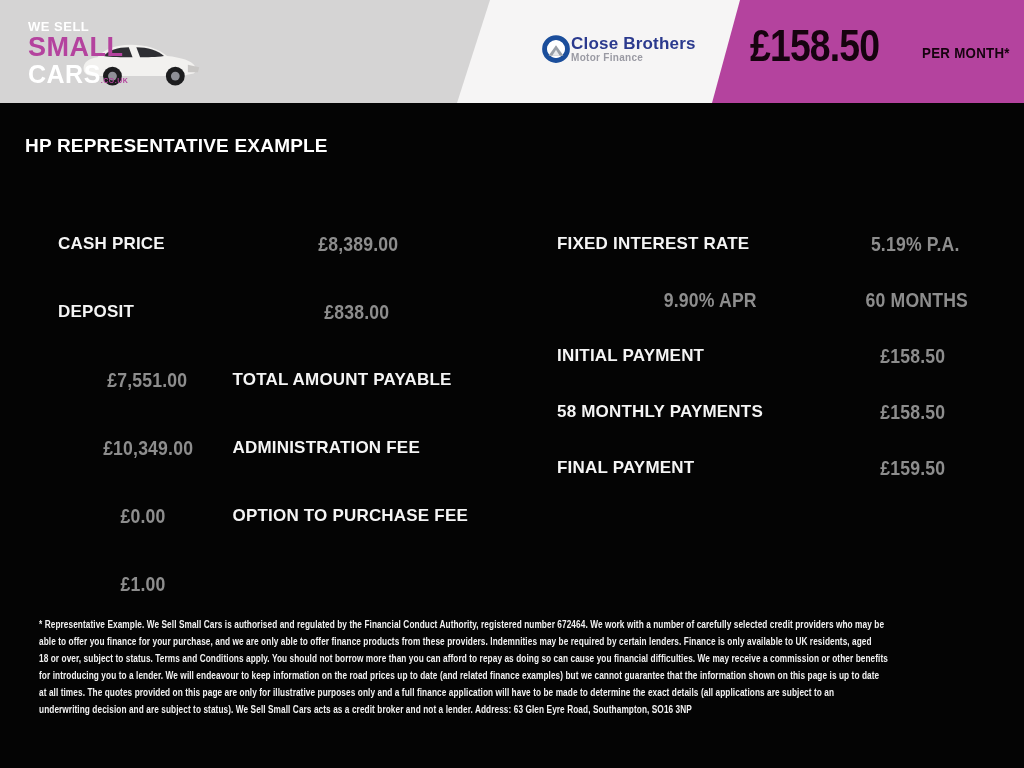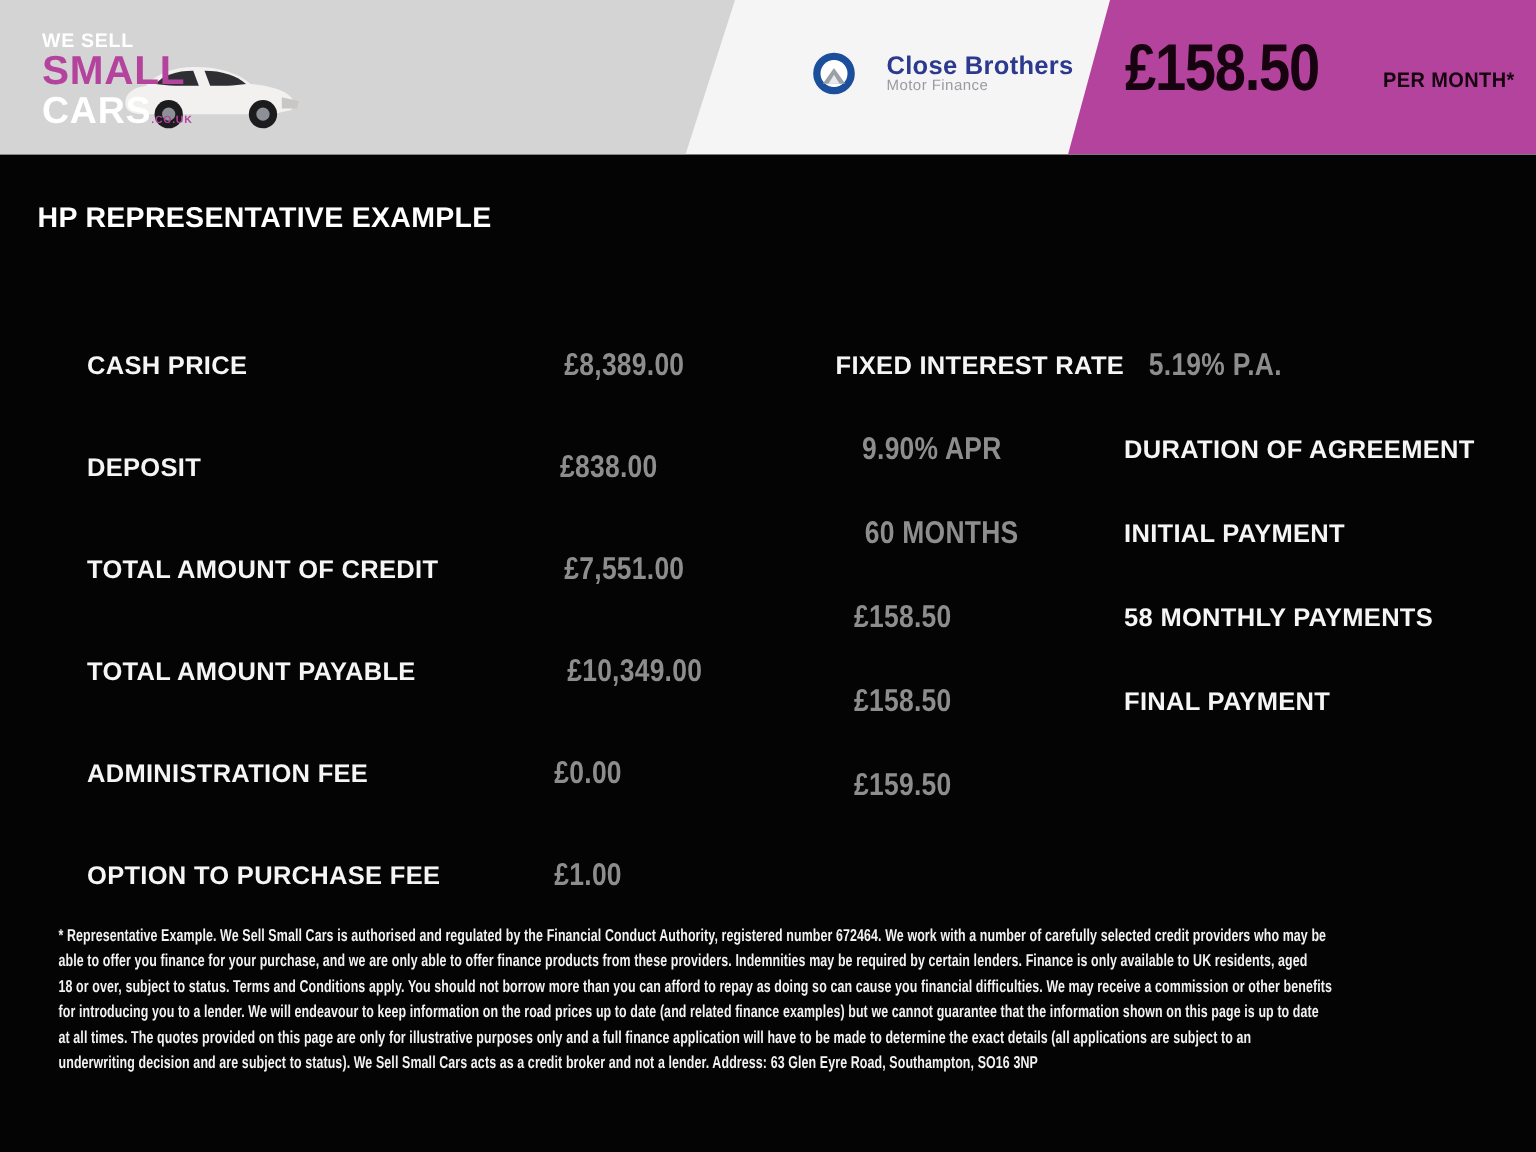--- a/index.html
+++ b/index.html
@@ -19,40 +19,40 @@
           clip-path:polygon(740px 0,1024px 0,1024px 100%,712px 100%);}
 
   .brand{position:absolute;left:28px;top:14px;width:170px;height:82px;}
   .car{position:absolute;left:48px;top:8px;width:132px;height:78px;z-index:1;}
   .brand-text{position:relative;z-index:2;line-height:1;}
   .brand-l1{display:block;font-size:13px;font-weight:700;color:#fff;letter-spacing:.5px;margin-top:6px;}
   .brand-l2{display:block;font-size:27px;font-weight:800;color:var(--c-accent);letter-spacing:.5px;margin-top:1px;}
   .brand-l3{display:block;font-size:25px;font-weight:800;color:#fff;letter-spacing:.5px;margin-top:1px;}
   .brand-suffix{font-size:7px;font-weight:700;color:var(--c-accent);letter-spacing:.5px;vertical-align:baseline;}
 
-  .lender{position:absolute;left:541px;top:34px;display:flex;align-items:center;gap:20px;}
+  .lender{position:absolute;left:541px;top:34px;display:flex;align-items:center;gap:0;}
   .lender-icn{width:30px;height:30px;}
   .lender-name{font-size:17px;font-weight:700;color:var(--c-navy);letter-spacing:.2px;line-height:1.05;}
-  .lender-sub{font-size:10px;font-weight:400;color:var(--c-lender_sub);letter-spacing:.3px;}
+  .lender-sub{font-size:10px;font-weight:700;color:var(--c-lender_sub);letter-spacing:.3px;}
 
   .price{position:absolute;left:750px;top:24px;display:flex;align-items:flex-end;gap:20px;color:var(--c-price_text);}
   .price-amt{font-size:44px;font-weight:800;letter-spacing:-1px;display:inline-block;
              transform:scaleX(.85);transform-origin:0 100%;line-height:1;}
   .price-per{font-size:14px;font-weight:800;letter-spacing:.3px;padding-bottom:7px;display:inline-block;
              transform:scaleX(.95);transform-origin:0 100%;}
 
   
   .title{position:absolute;left:25px;top:135px;font-size:19px;font-weight:700;color:#fff;letter-spacing:.2px;text-align:center;}
 
   
   .fin{position:absolute;top:216px;display:grid;grid-template-columns:1fr auto;grid-auto-rows:56px;align-items:center;}
   .fin-left{left:58px;width:410px;gap:12px;}
   .fin-right{left:557px;width:411px;}
   .flabel{font-size:17px;font-weight:700;color:var(--c-label);letter-spacing:.2px;white-space:nowrap;}
-  .fval{text-align:left;white-space:nowrap;}
+  .fval{text-align:center;white-space:nowrap;}
   .fval span{display:inline-block;font-size:21px;font-weight:700;color:var(--c-value);
              transform:scaleX(.84);transform-origin:100% 50%;letter-spacing:.2px;}
 
   
   .legal{position:absolute;left:39px;top:616px;width:990px;}
   .legal-line{white-space:nowrap;font-size:11.5px;font-weight:700;color:#f2f2f2;line-height:16.9px;
               transform:scaleX(.72);transform-origin:0 50%;letter-spacing:.1px;}
 </style>
 </head>
 <body>
@@ -100,35 +100,33 @@
     </div>
   </div>
 
   <div class="title">HP REPRESENTATIVE EXAMPLE</div>
 
   <div class="fin fin-left">
     <div class="flabel">CASH PRICE</div>
     <div class="fval"><span>£8,389.00</span></div>
     <div class="flabel">DEPOSIT</div>
     <div class="fval"><span>£838.00</span></div>
-    <div class="flabel">TOTAL AMOUNT OF CREDIT</div>
     <div class="fval"><span>£7,551.00</span></div>
     <div class="flabel">TOTAL AMOUNT PAYABLE</div>
     <div class="fval"><span>£10,349.00</span></div>
     <div class="flabel">ADMINISTRATION FEE</div>
     <div class="fval"><span>£0.00</span></div>
     <div class="flabel">OPTION TO PURCHASE FEE</div>
     <div class="fval"><span>£1.00</span></div>
   </div>
 
   <div class="fin fin-right">
     <div class="flabel">FIXED INTEREST RATE</div>
     <div class="fval"><span>5.19% P.A.</span></div>
     <div class="fval"><span>9.90% APR</span></div>
-    <div class="flabel">DURATION OF AGREEMENT</div>
     <div class="fval"><span>60 MONTHS</span></div>
     <div class="flabel">INITIAL PAYMENT</div>
     <div class="fval"><span>£158.50</span></div>
     <div class="flabel">58 MONTHLY PAYMENTS</div>
     <div class="fval"><span>£158.50</span></div>
     <div class="flabel">FINAL PAYMENT</div>
     <div class="fval"><span>£159.50</span></div>
   </div>
 
   <div class="legal">

